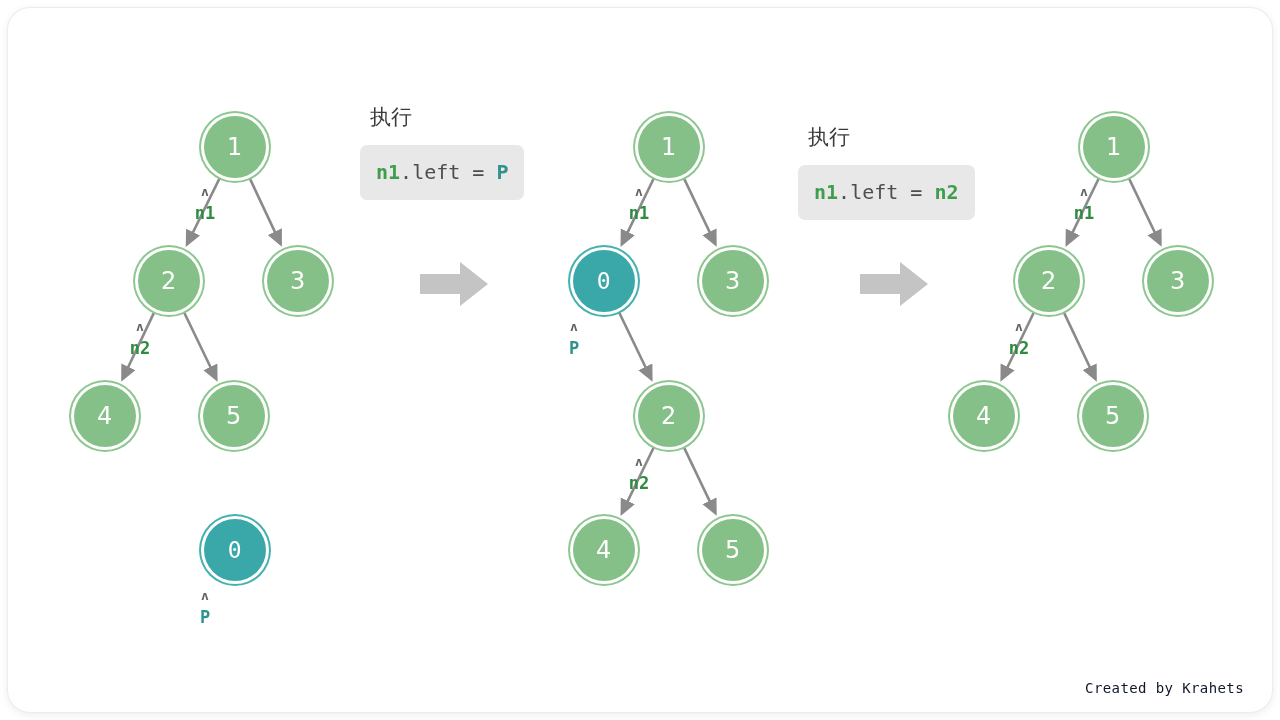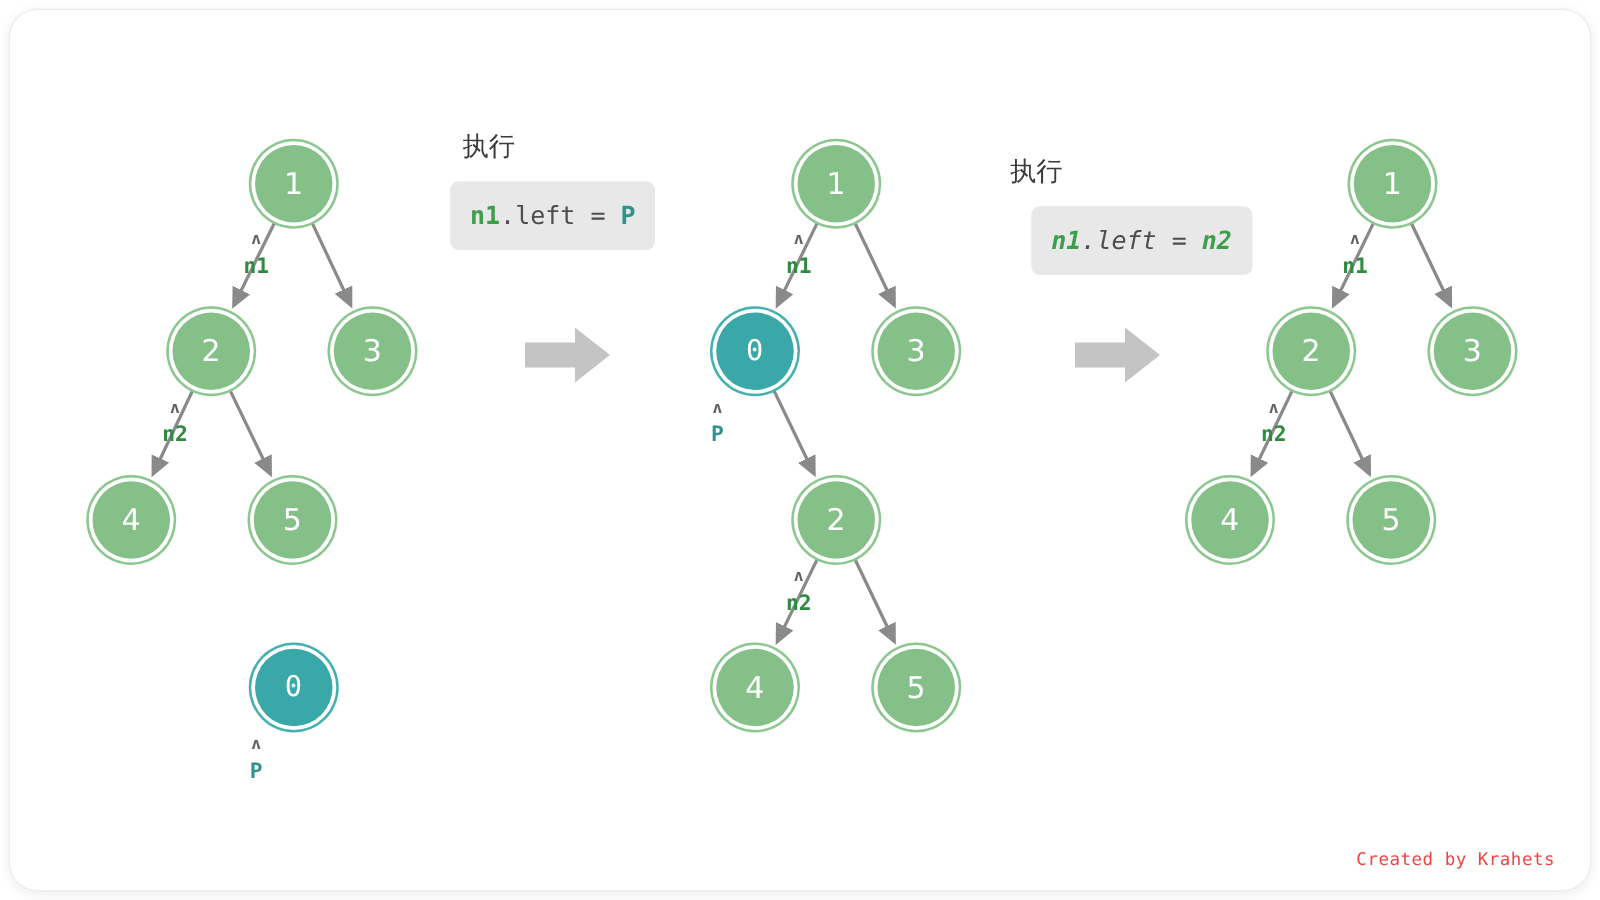--- a/index.html
+++ b/index.html
@@ -108,21 +108,21 @@
   
   .bigarrow { position: absolute; }
 
   
   .credit {
     position: absolute;
     right: 28px;
     bottom: 16px;
     font-family: "DejaVu Sans Mono", monospace;
     font-size: 14px;
-    color: #ef4444;
+    color: #0f172a;
     letter-spacing: 0.4px;
   }
 </style>
 </head>
 <body>
 
 <div id="canvas">
 
   <svg class="edges" viewBox="0 0 1264 704">
     <defs>
@@ -196,21 +196,21 @@
       <div class="ptr" style="left: 981px; top: 312px;">
         <span class="caret">ʌ</span>
         <span class="name">n2</span>
       </div>
     </div>
 
   <div class="step-caption" style="left:362px; top:97px;">执行</div>
   <div class="codebox" id="code-2" style="left:352px; top:137px;"><div><span class="v">n1</span><span class="op">.left = </span><span class="vp">P</span></div></div>
 
   <div class="step-caption" style="left:800px; top:117px;">执行</div>
-  <div class="codebox" id="code-3" style="left:817px; top:157px;font-style:italic;"><div><span class="v">n1</span><span class="op">.left = </span><span class="v">n2</span></div></div>
+  <div class="codebox" id="code-3" style="left:790px; top:157px;"><div><span class="v">n1</span><span class="op">.left = </span><span class="v">n2</span></div></div>
 
   <svg class="bigarrow" style="left:412px; top:252px;" width="70" height="48" viewBox="0 0 70 48">
     <path d="M0,14 L40,14 L40,2 L68,24 L40,46 L40,34 L0,34 Z" fill="#c4c4c4"></path>
   </svg>
   <svg class="bigarrow" style="left:852px; top:252px;" width="70" height="48" viewBox="0 0 70 48">
     <path d="M0,14 L40,14 L40,2 L68,24 L40,46 L40,34 L0,34 Z" fill="#c4c4c4"></path>
   </svg>
 
   <div class="credit">Created by Krahets</div>
 

